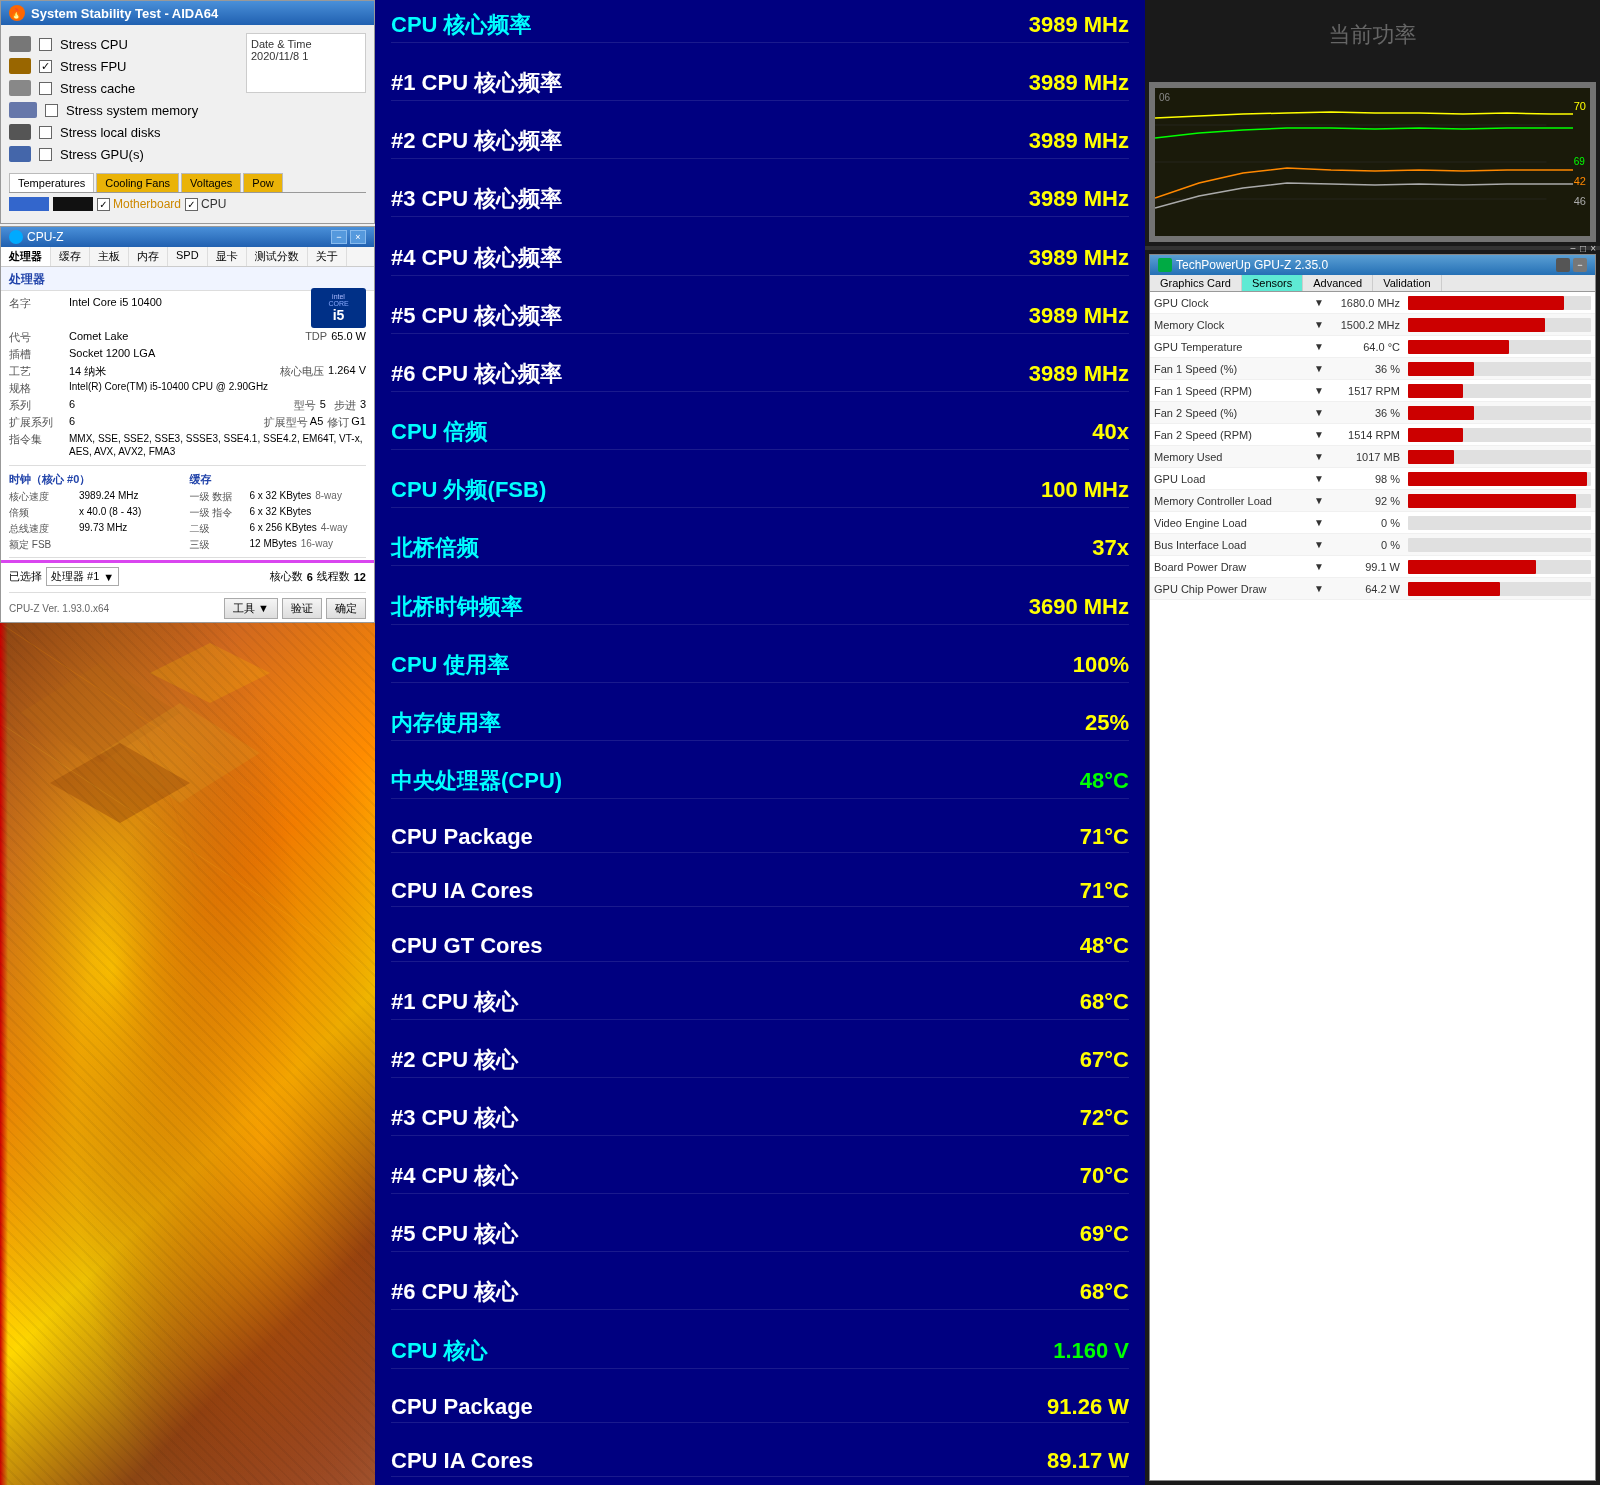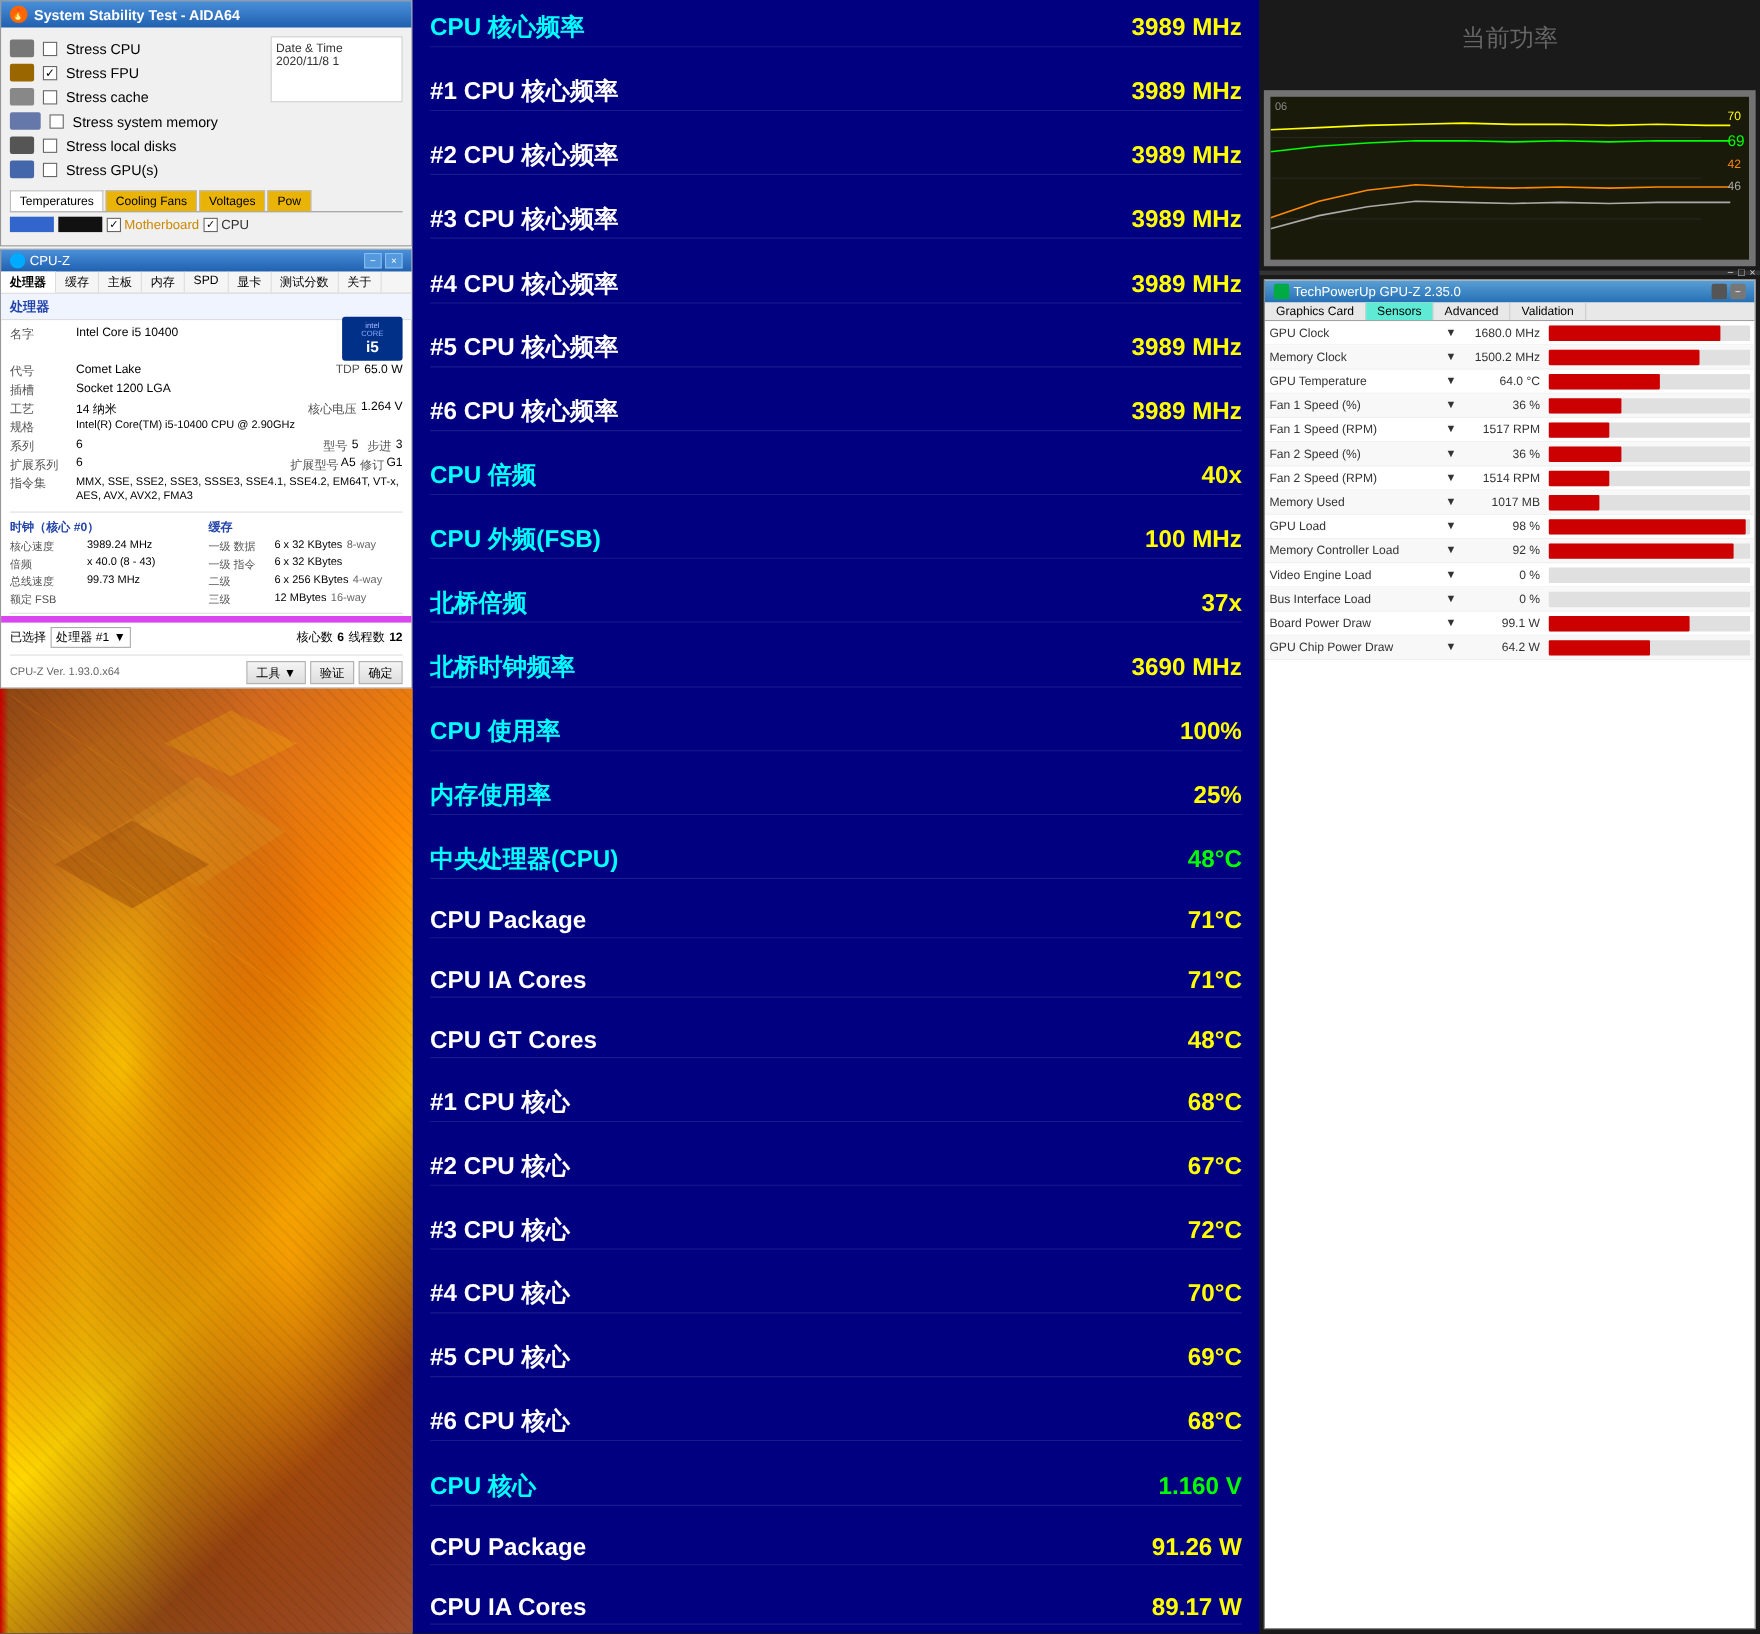--- a/index.html
+++ b/index.html
@@ -217,21 +217,21 @@
       color: #aabbff;
     }
     .cpuz-intel-i5 {
       font-size: 14px;
       font-weight: bold;
       color: white;
     }
     .cpuz-separator { height: 1px; background: #ddd; margin: 2px 8px; }
     .cpuz-bottom-bar {
       display: flex; align-items: center; justify-content: space-between;
-      padding: 4px 8px; border-top: 6px solid #d946ef; font-size: 11px;
+      padding: 4px 8px; border-top: 3px solid #d946ef; font-size: 11px;
     }
     .cpuz-dropdown {
       border: 1px solid #aaa; padding: 1px 4px; font-size: 11px;
       background: white; display: flex; align-items: center; gap: 4px;
     }
     .cpuz-version {
       font-size: 10px; color: #666;
     }
     .btn-small {
       background: linear-gradient(to bottom, #f5f5f5, #ddd);
@@ -803,21 +803,21 @@
       <polyline points="0,50 40,45 80,42 120,40 160,40 200,41 240,40 280,41 320,40 360,40 380,40" fill="none" stroke="#00ff00" stroke-width="1.5" style="transform:scaleX(1.1)"></polyline>
 
       <polyline points="0,110 40,95 80,85 120,80 160,82 200,83 240,82 280,83 320,82 360,82 380,82" fill="none" stroke="#ff8800" stroke-width="1.5" style="transform:scaleX(1.1)"></polyline>
 
       <polyline points="0,120 40,108 80,100 120,95 160,96 200,97 240,96 280,97 320,96 360,96 380,96" fill="none" stroke="#aaaaaa" stroke-width="1.5" style="transform:scaleX(1.1)"></polyline>
     </svg>
     <div style="position:absolute;left:4px;top:4px;font-size:10px;color:#888;">06</div>
 
     <div style="position:absolute;right:4px;top:12px;display:flex;flex-direction:column;gap:8px;">
       <span style="color:#ffff00;font-size:11px;">70</span>
-      <span style="color:#00ff00;font-size:14px;">69</span>
+      <span style="color:#00ff00;font-size:10px;margin-top:36px;">69</span>
       <span style="color:#ff8800;font-size:11px;">42</span>
       <span style="color:#aaaaaa;font-size:11px;">46</span>
     </div>
   </div>
 
   <div style="height:4px;background:#333;display:flex;justify-content:flex-end;padding-right:4px;align-items:center;">
     <span style="color:#ccc;font-size:10px;cursor:pointer;">−</span>
     <span style="color:#ccc;font-size:10px;cursor:pointer;margin-left:4px;">□</span>
     <span style="color:#ccc;font-size:10px;cursor:pointer;margin-left:4px;">×</span>
   </div>

